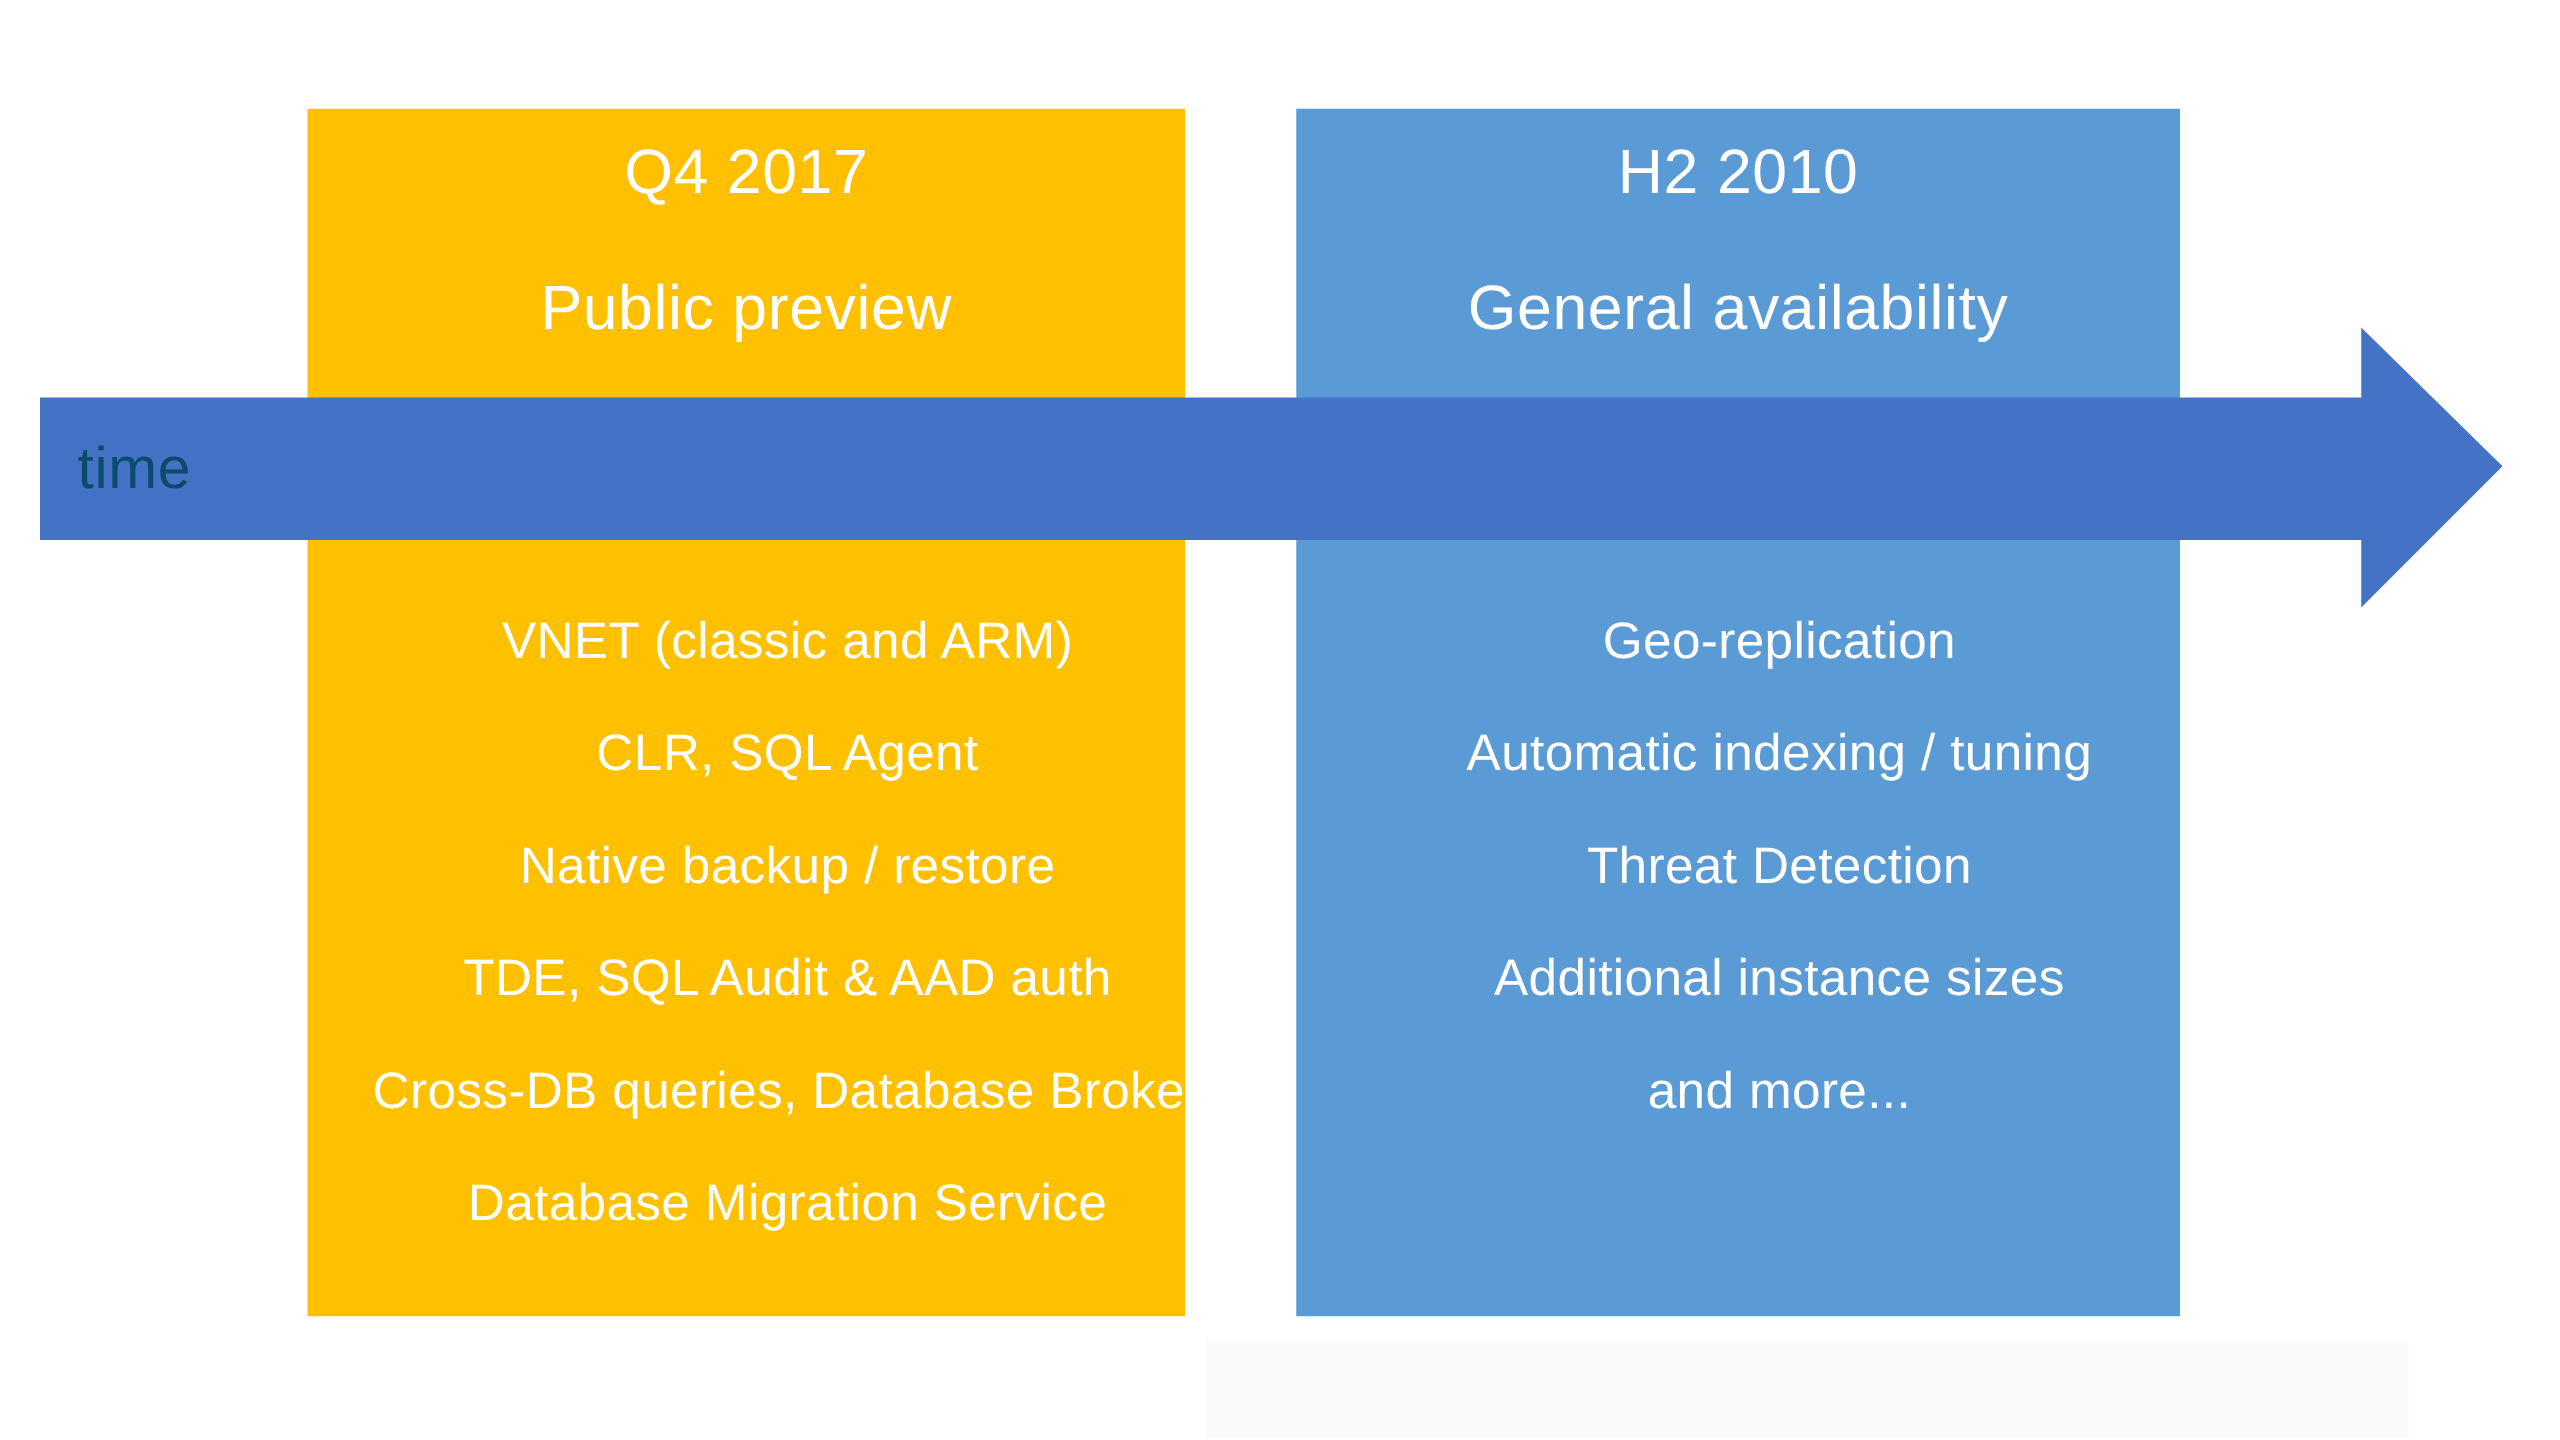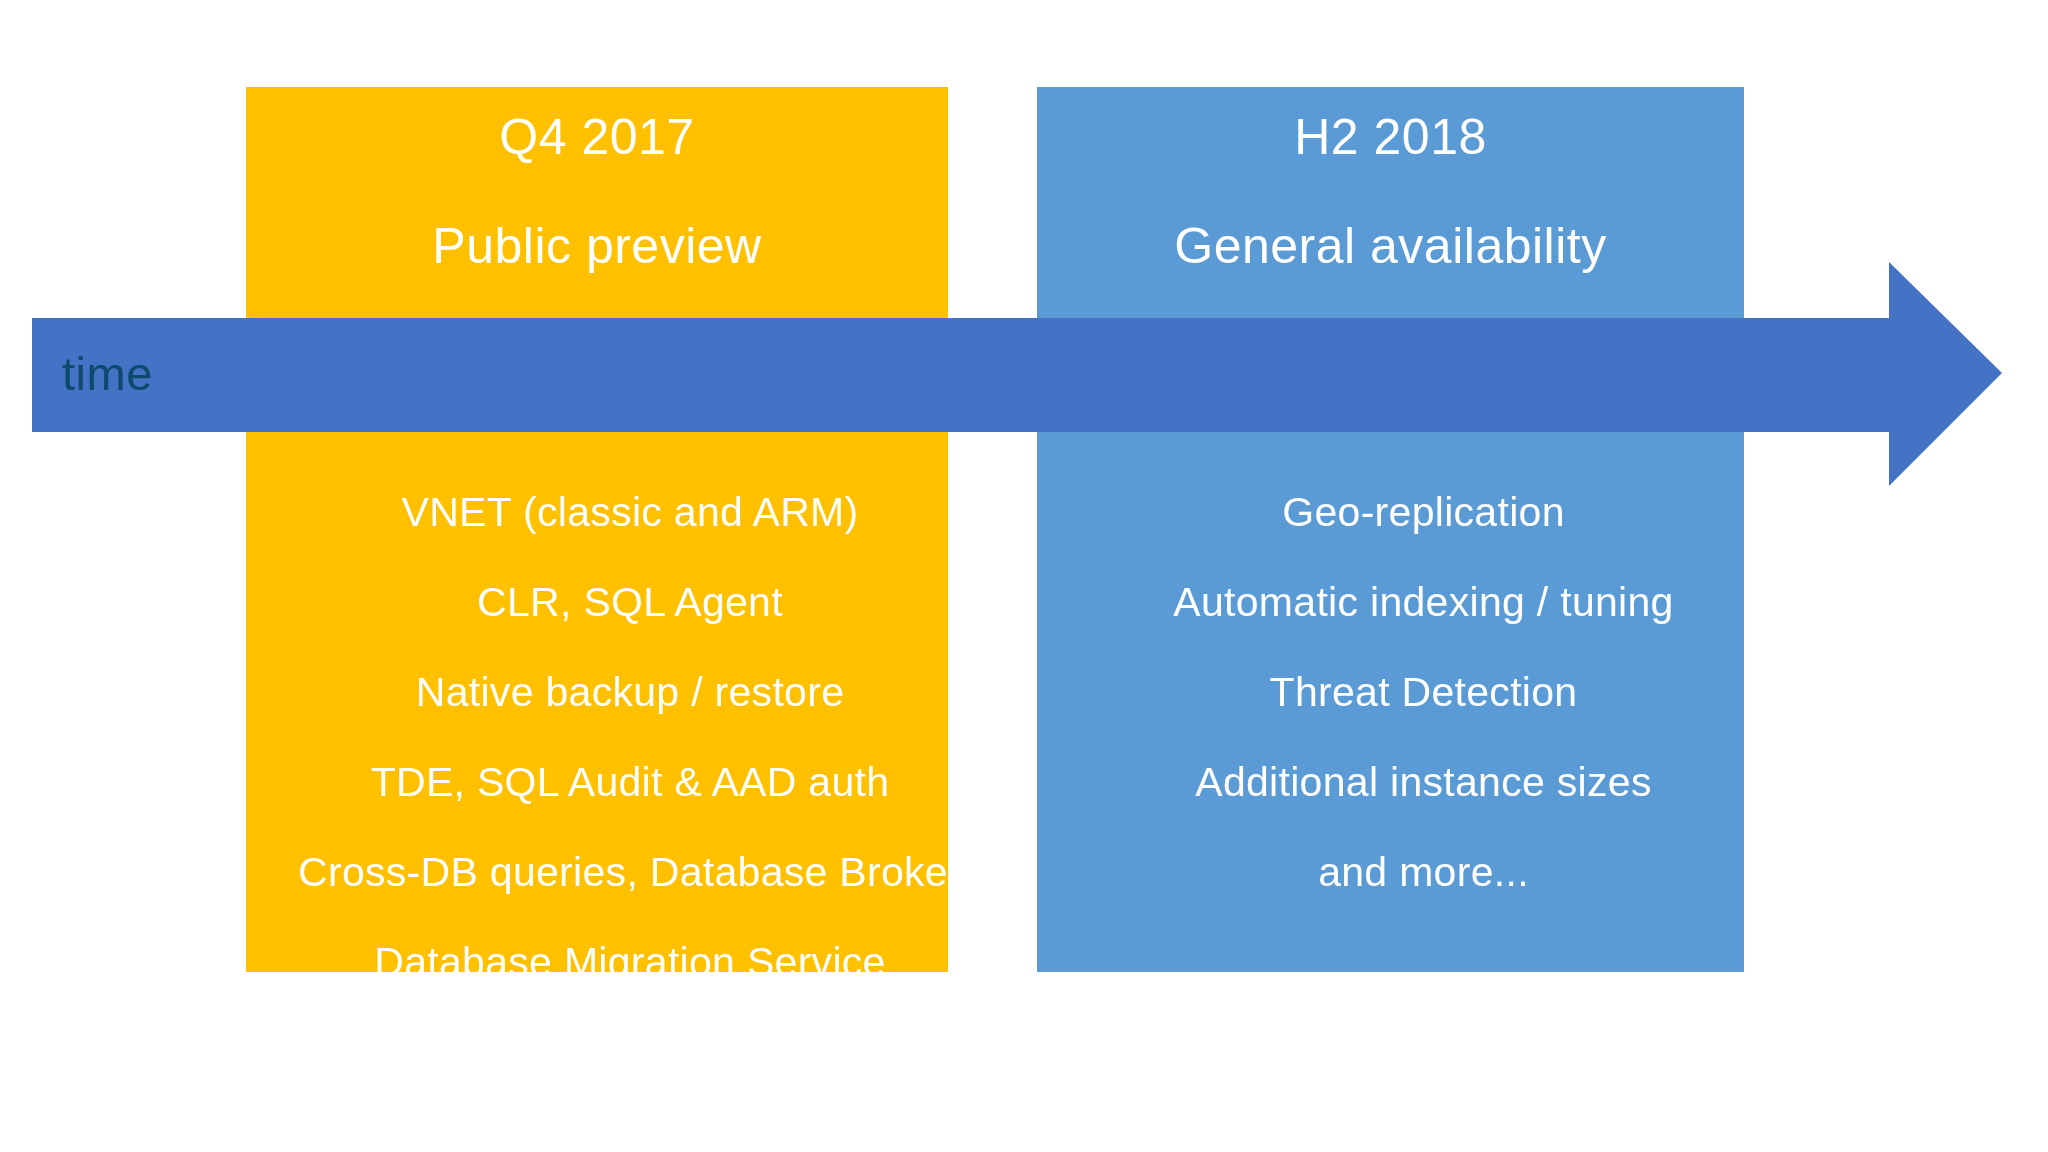--- a/index.html
+++ b/index.html
@@ -3,21 +3,21 @@
 <meta charset="utf-8">
 <style>
   html, body {
     margin: 0;
     padding: 0;
     background: #ffffff;
   }
   .slide {
     position: relative;
     width: 2048px;
-    height: 972px;
+    height: 1152px;
     background: #ffffff;
     overflow: hidden;
     font-family: "Liberation Sans", "DejaVu Sans", sans-serif;
     font-weight: 300;
     --orange: #FFC000;
     --lightblue: #5B9BD5;
     --arrowblue: #4472C4;
   }
 
   
@@ -112,21 +112,21 @@
       <div class="item">VNET (classic and ARM)</div>
       <div class="item">CLR, SQL Agent</div>
       <div class="item">Native backup / restore</div>
       <div class="item">TDE, SQL Audit &amp; AAD auth</div>
       <div class="item">Cross-DB queries, Database Broker</div>
       <div class="item">Database Migration Service</div>
     </div>
   </div>
 
   <div class="panel panel-ga">
-    <div class="panel-period">H2 2018</div>
+    <div class="panel-period">H2 2010</div>
     <div class="panel-title">General availability</div>
     <div class="items">
       <div class="item">Geo-replication</div>
       <div class="item">Automatic indexing / tuning</div>
       <div class="item">Threat Detection</div>
       <div class="item">Additional instance sizes</div>
       <div class="item">and more...</div>
     </div>
   </div>
 

